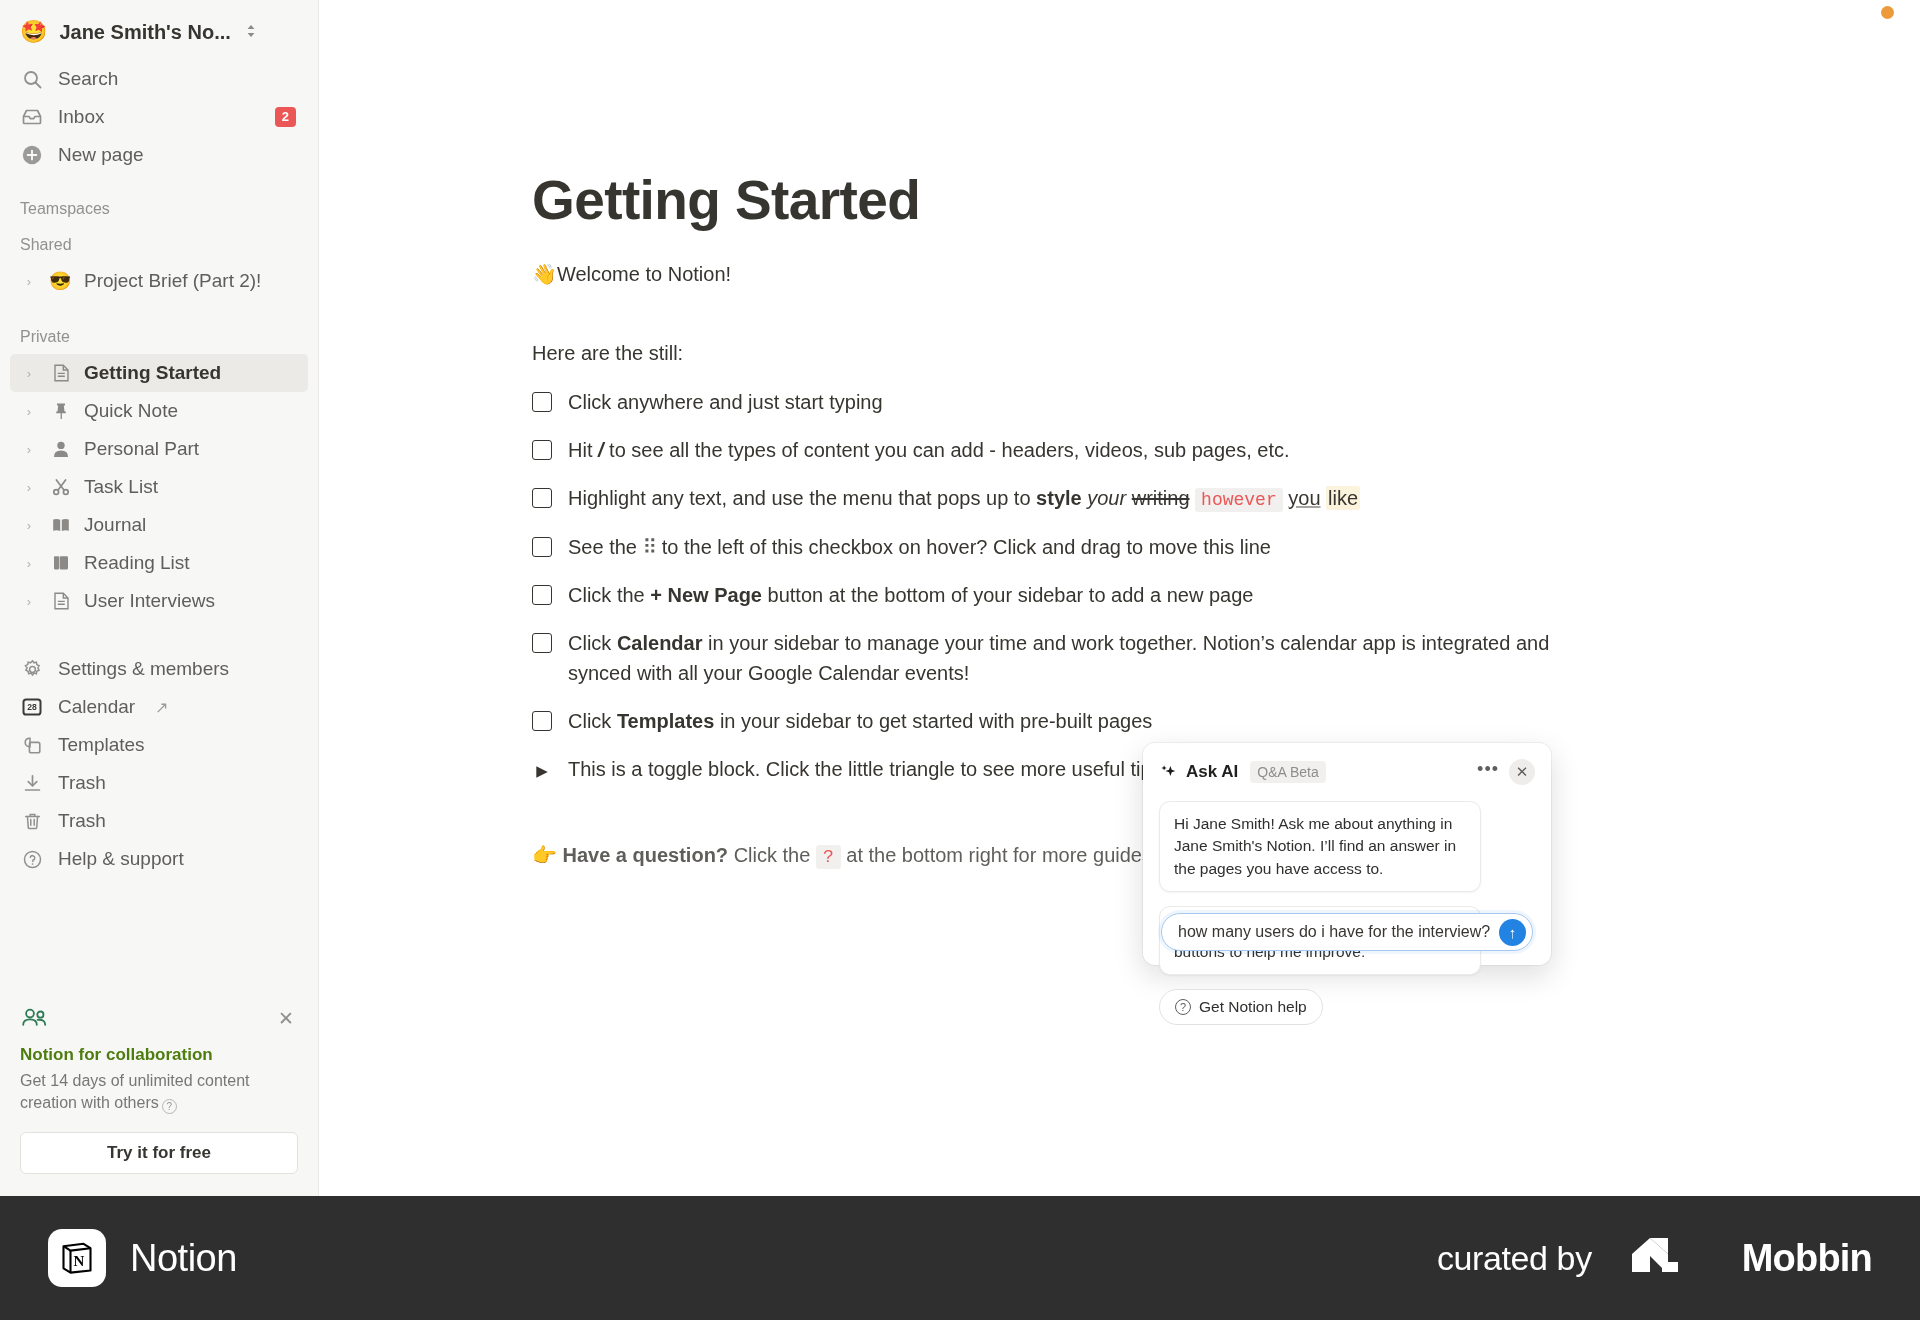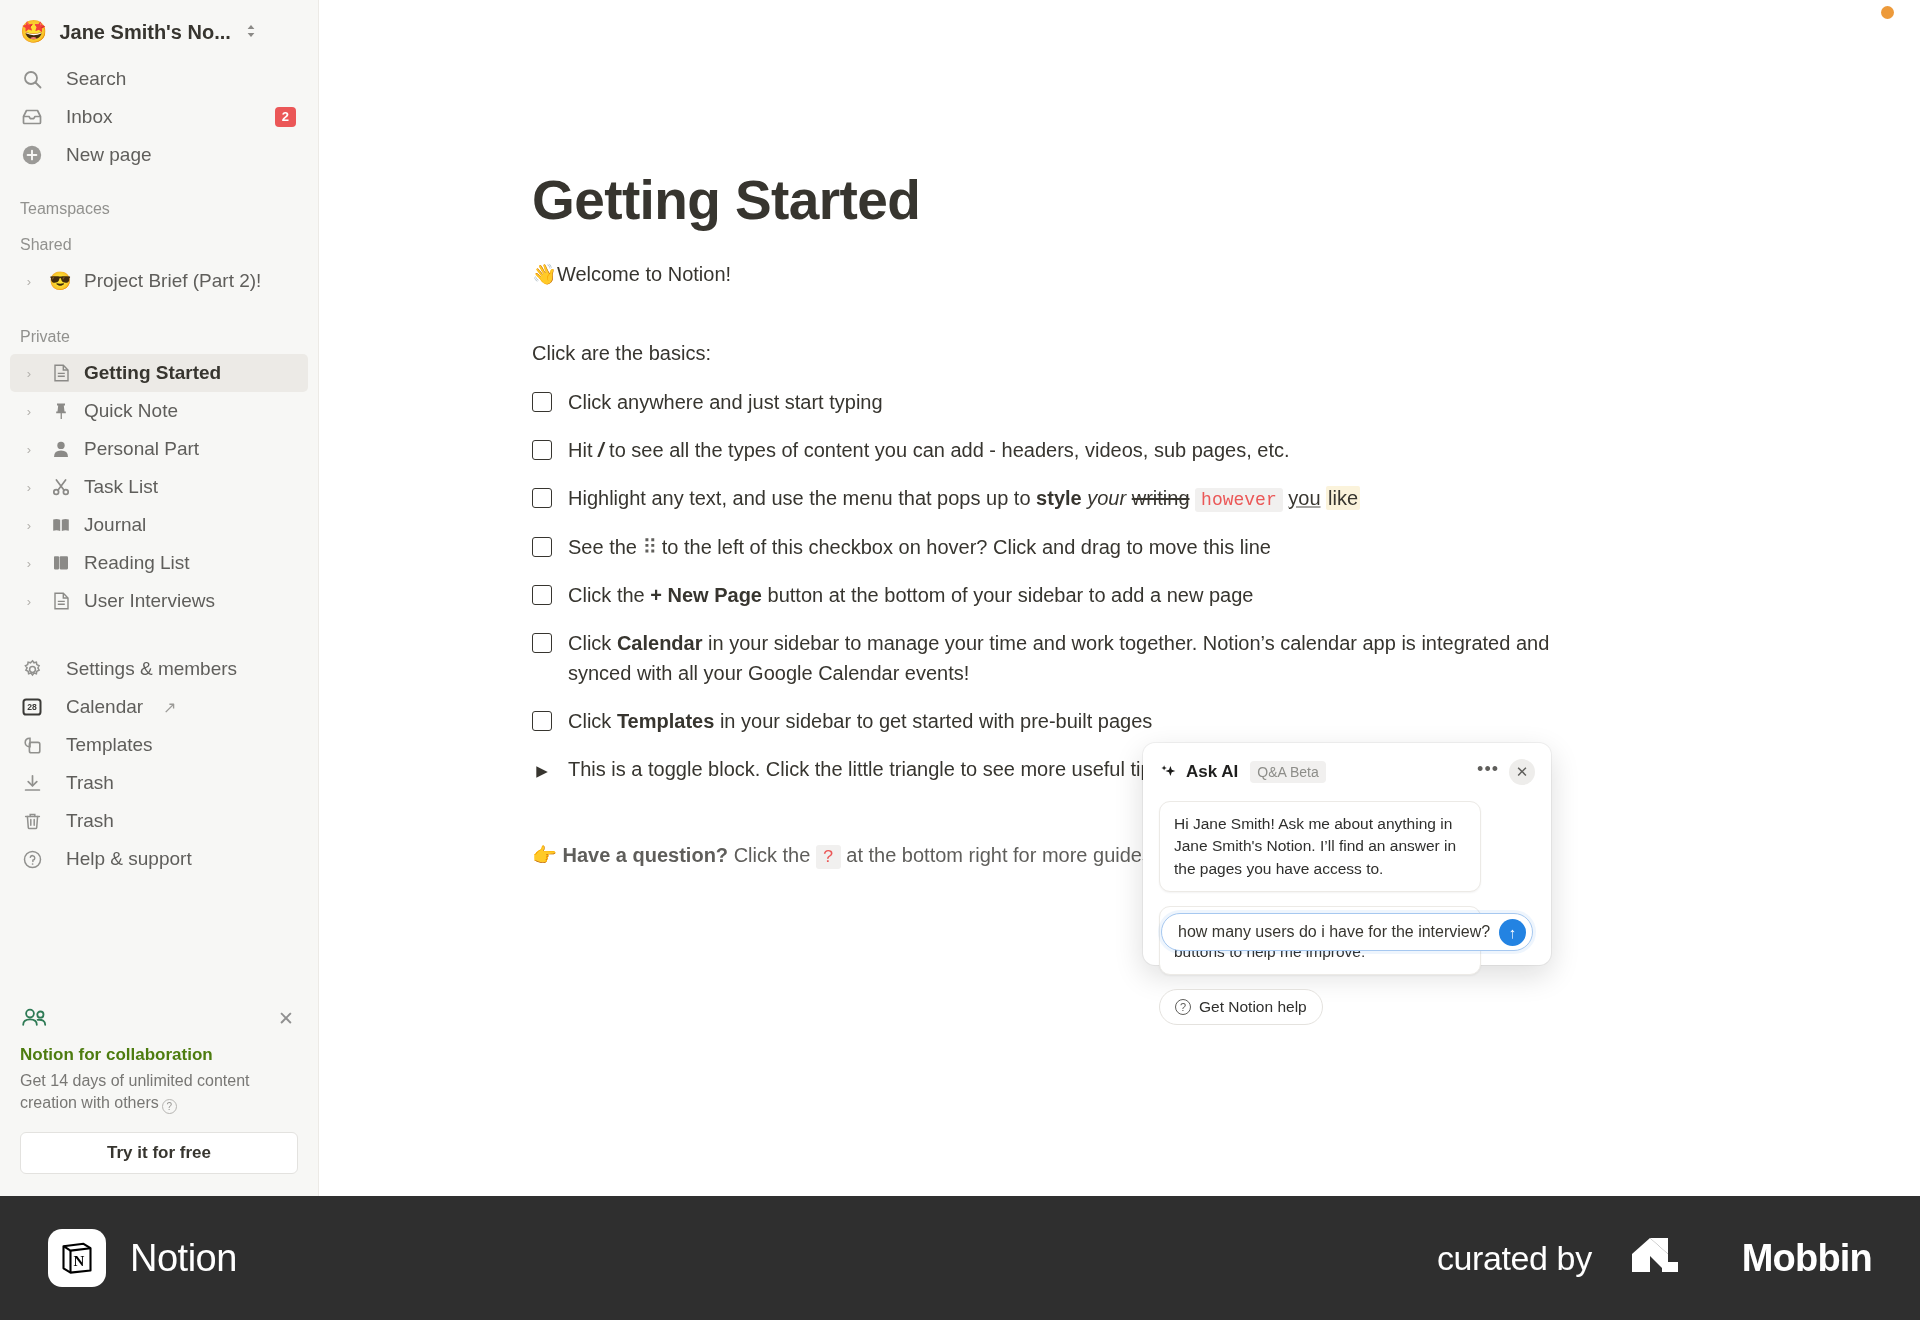--- a/index.html
+++ b/index.html
@@ -34,21 +34,21 @@
   .nav-row {
     display: flex; align-items: center; gap: 14px;
     height: 38px; margin: 0 10px; padding: 0 10px;
     border-radius: 5px; cursor: pointer; position: relative;
   }
   .nav-row .ico {
     width: 24px; height: 24px; display: flex;
     align-items: center; justify-content: center;
     color: #91918e; flex: 0 0 24px;
   }
-  .nav-row .lbl { font-size: 19px; color: #5f5e5b; white-space: nowrap; margin-left: 8px; }
+  .nav-row .lbl { font-size: 19px; color: #5f5e5b; white-space: nowrap; }
   .badge {
     position: absolute; right: 12px;
     background: #eb5757; color: #fff;
     font-size: 13px; font-weight: 600;
     border-radius: 4px; padding: 2px 7px; line-height: 1.2;
   }
 
   .section-label {
     font-size: 16px; color: #91918e; font-weight: 500;
     padding: 0 20px; margin-top: 22px; margin-bottom: 4px;
@@ -457,21 +457,21 @@
     <div class="orange-dot"></div>
 
     <div class="doc">
       <h1 class="doc-title">Getting Started</h1>
 
       <div class="para">
         <span>👋</span><span>Welcome to Notion!</span>
       </div>
 
       <div class="basics">
-        <div class="para" style="margin-top:0">Click are the basics:</div>
+        <div class="para" style="margin-top:0">Here are the still:</div>
 
         <div class="todo">
           <span class="cbox"></span>
           <span>Click anywhere and just start typing</span>
         </div>
 
         <div class="todo">
           <span class="cbox"></span>
           <span>Hit <b class="strong"><i class="ital">/</i></b> to see all the types of content you can add - headers, videos, sub pages, etc.</span>
         </div>

